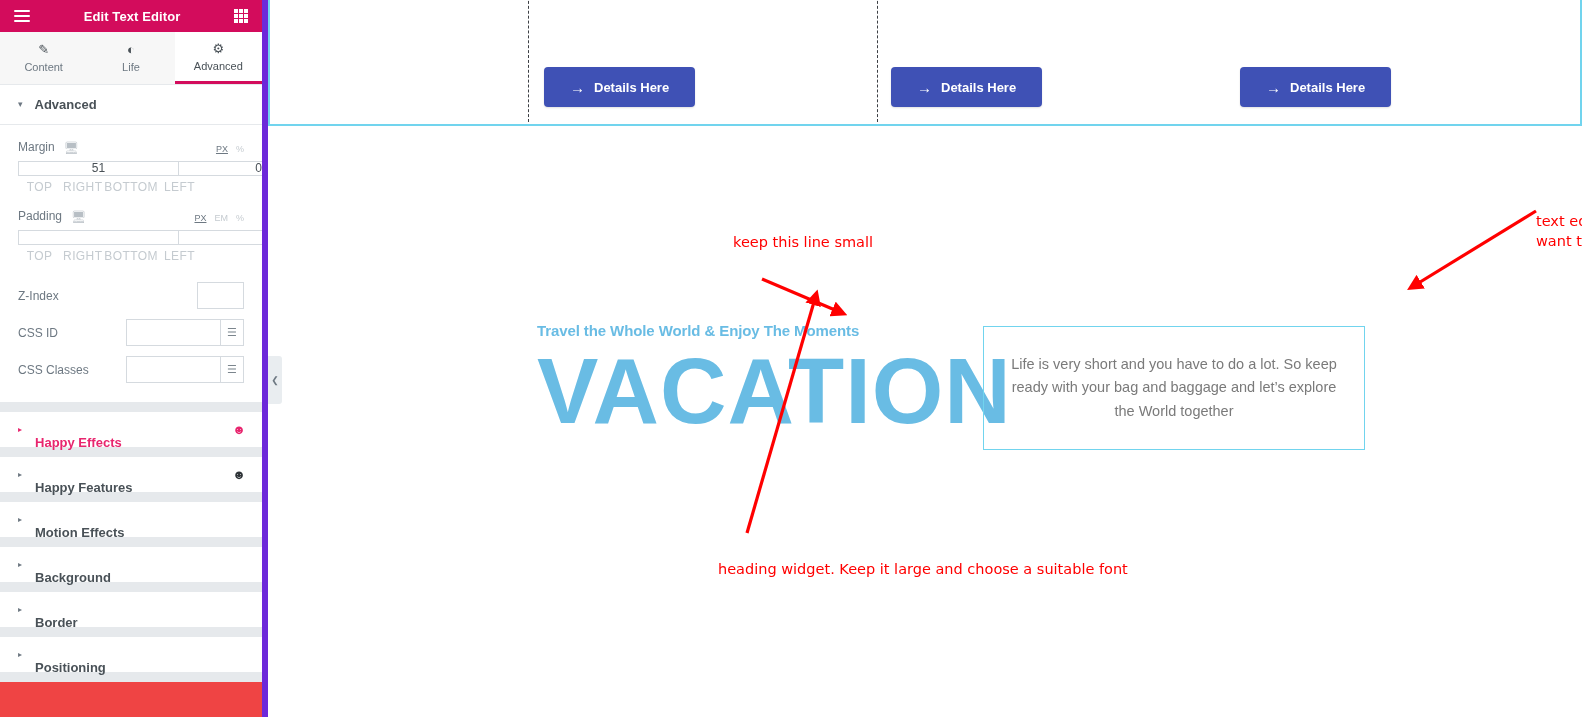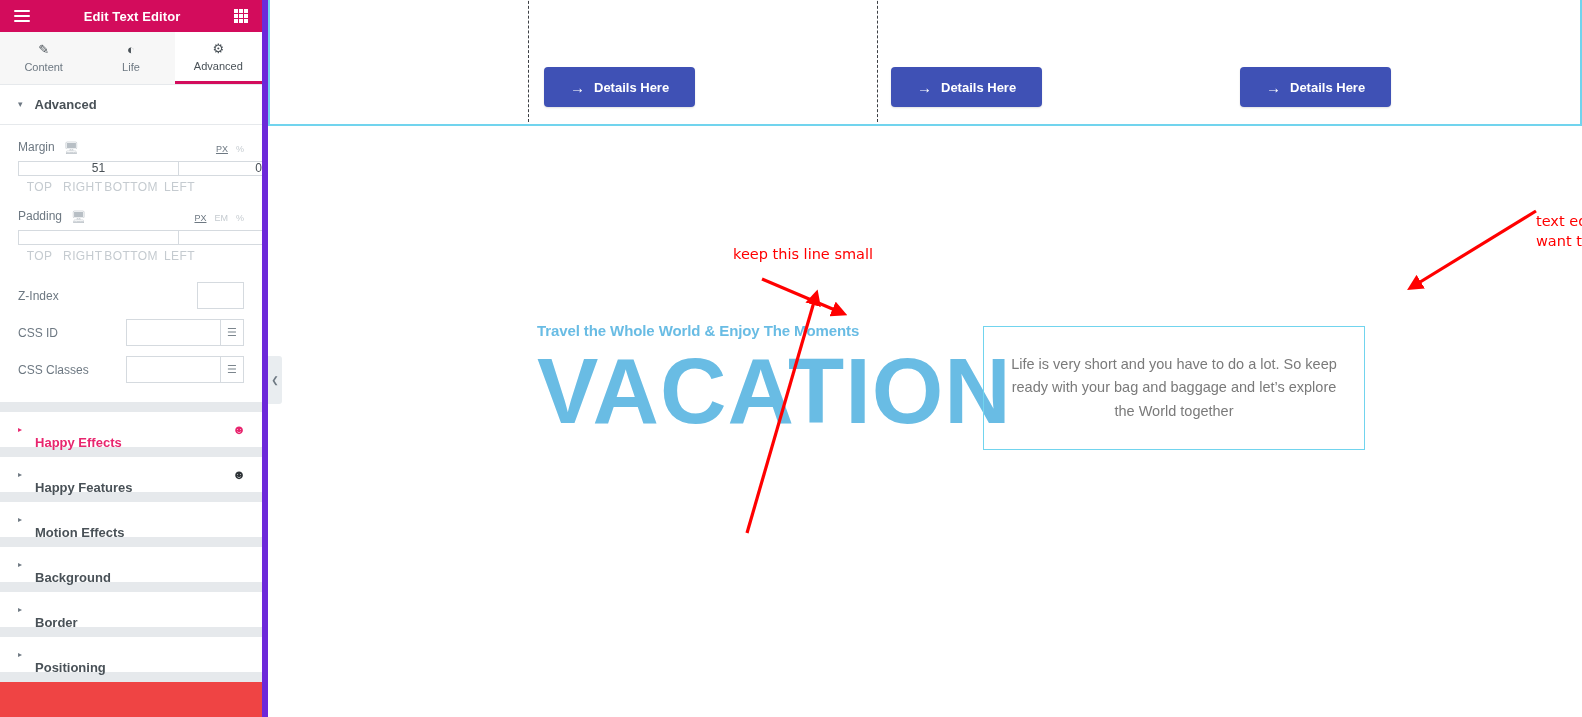--- a/index.html
+++ b/index.html
@@ -315,21 +315,21 @@
 
   
   .anno {
     position: absolute;
     color: #ff0000;
     font-size: 14.5px;
     line-height: 1.4;
     font-family: "DejaVu Sans", sans-serif;
     white-space: pre-line;
   }
-  #anno-small  { left: 465px; top: 244px; }
+  #anno-small  { left: 465px; top: 232px; }
   #anno-editor { left: 1268px; top: 211px; width: 250px; }
   #anno-head   { left: 450px; top: 559px; }
 
   .anno-arrow { position: absolute; pointer-events: none; }
   #arrow-small  { left: 490px; top: 275px; }
   #arrow-editor { left: 1130px; top: 205px; }
   #arrow-head   { left: 465px; top: 285px; }
 </style>
 </head>
 <body>
@@ -513,20 +513,21 @@
       <div id="sub-heading">Travel the Whole World &amp; Enjoy The Moments</div>
       <div id="main-heading">VACATION</div>
     </div>
 
     <div id="text-editor-widget">
       <p id="editor-paragraph">Life is very short and you have to do a lot. So keep ready with your bag and baggage and let’s explore the World together</p>
     </div>
 
     <div class="anno" id="anno-small">keep this line small</div>
     <div class="anno" id="anno-editor">text editor. write whatever you want to write here.</div>
+    <div class="anno" id="anno-head">heading widget. Keep it large and choose a suitable font</div>
 
     <svg class="anno-arrow" id="arrow-small" width="110" height="50">
       <defs>
           <marker id="ah1" markerWidth="5" markerHeight="5" refX="3.2" refY="2.5" orient="auto">
         <path d="M0,0 L5,2.5 L0,5 z" fill="#ff0000"></path>
           </marker>
         </defs>
       <line x1="4" y1="4" x2="84" y2="38" stroke="#ff0000" stroke-width="3.2" marker-end="url(#ah1)"></line>
     </svg>
 

